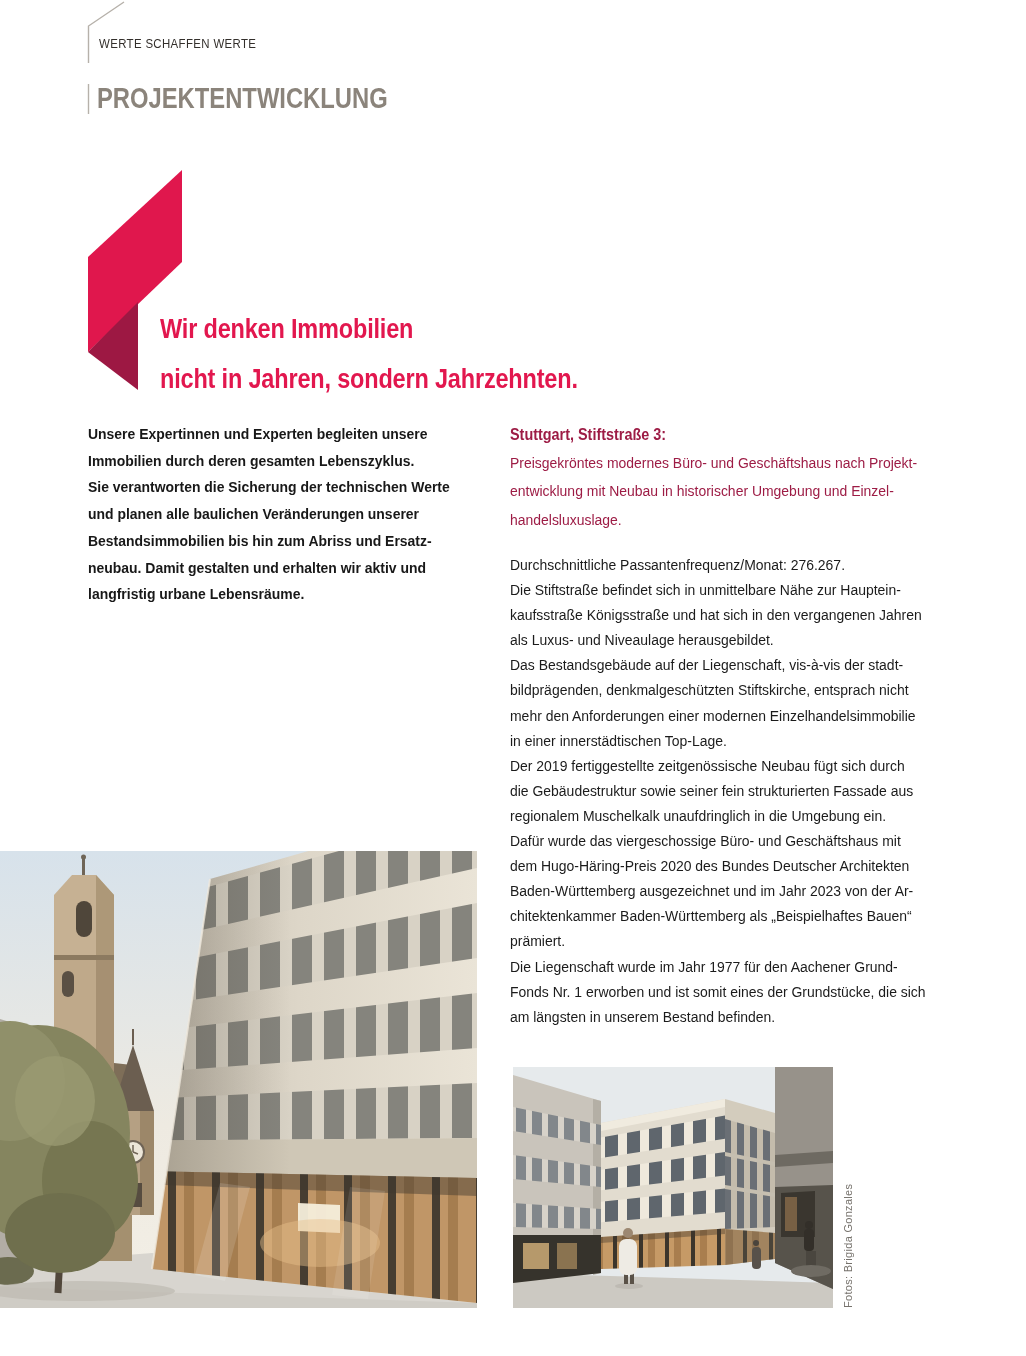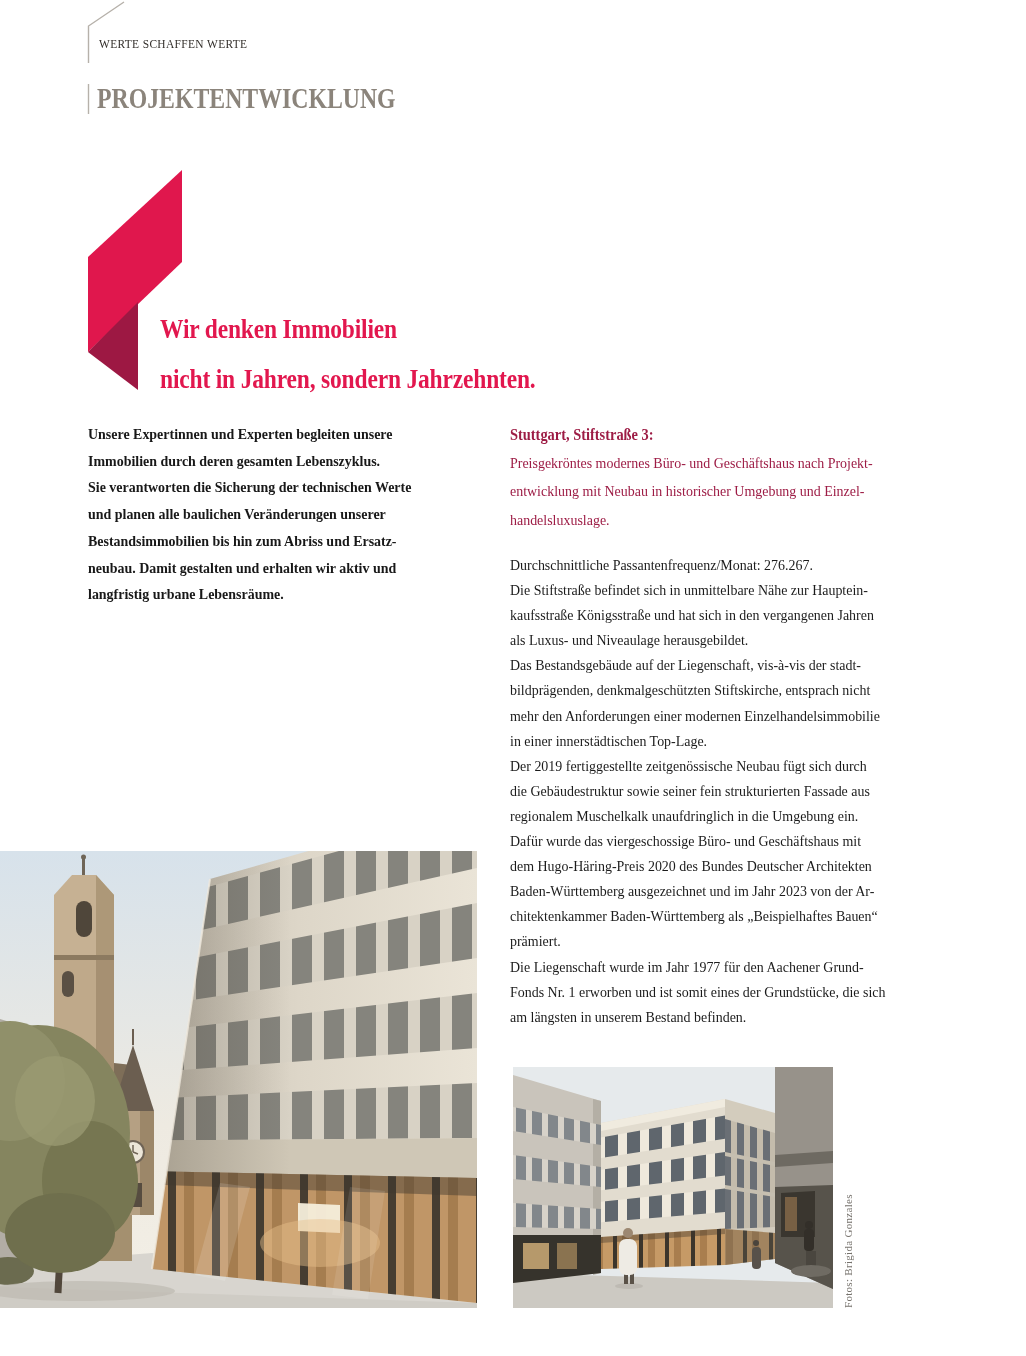--- a/index.html
+++ b/index.html
@@ -1,19 +1,19 @@
 <!DOCTYPE html>
 <html><head>
 <meta charset="utf-8">
 <style>
   html,body { margin:0; padding:0; background:#ffffff; }
   #page {
     position:relative; width:1026px; height:1356px; margin:0 auto;
     background:#ffffff; overflow:hidden;
-    font-family:Liberation Serif, serif;
+    font-family:Liberation Sans, sans-serif;
   }
   #page * { box-sizing:border-box; }
   .abs { position:absolute; }
 
   
   .eyebrow {
     left:99px; top:36px; font-size:13px; color:#332f2b; letter-spacing:.4px;
     transform:scaleX(.88); transform-origin:left top; white-space:nowrap;
   }
   .section-title {

